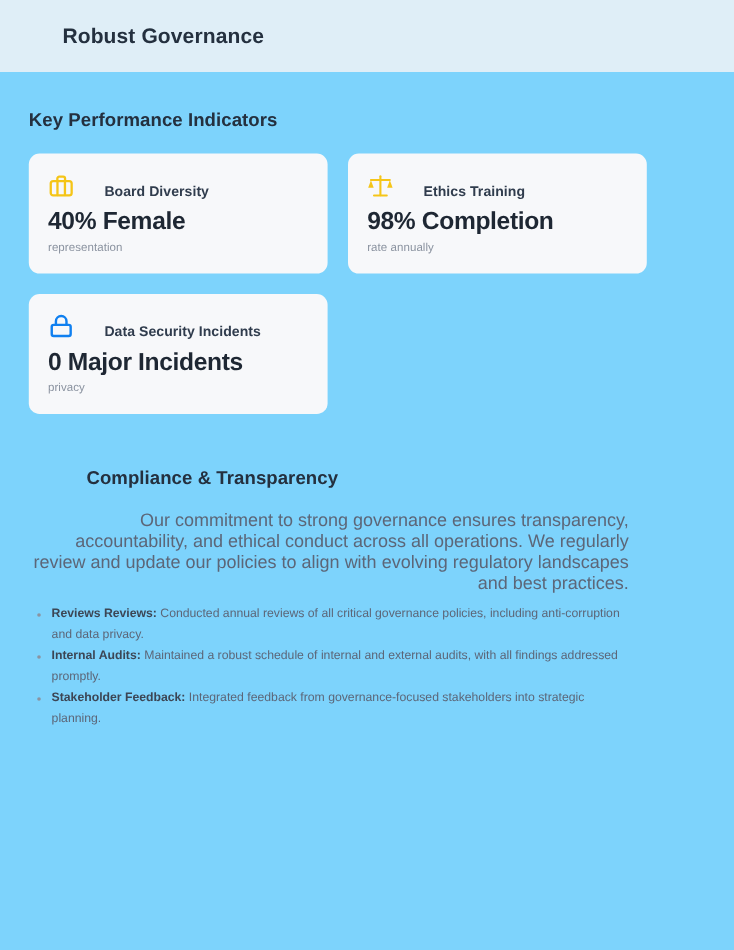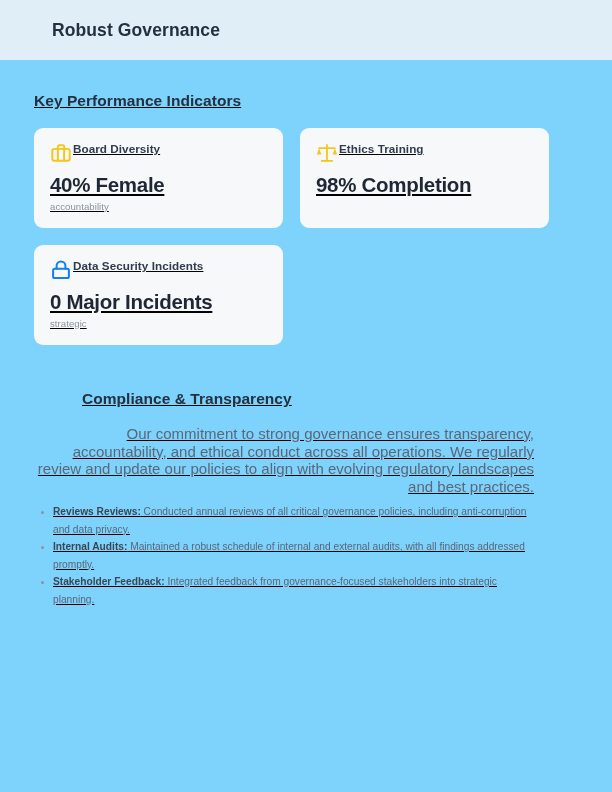--- a/index.html
+++ b/index.html
@@ -32,22 +32,21 @@
   .header-title {
     font-family: "Liberation Sans", sans-serif;
     font-size: 17.5px;
     font-weight: bold;
     color: #24303f;
     letter-spacing: 0.1px;
   }
 
   
   .content {
-    padding: 0 34px;
-    text-decoration: underline;
+    padding: 0 24px;
   }
 
   .section-title {
     font-family: "Liberation Sans", sans-serif;
     font-size: 15.5px;
     font-weight: bold;
     color: #24303f;
     letter-spacing: 0.05px;
   }
 
@@ -65,22 +64,22 @@
   .kpi-card {
     width: 249px;
     background: #f7f8fa;
     border-radius: 9px;
     padding: 14px 16px 16px 16px;
     min-height: 100px;
   }
 
   .kpi-head {
     display: flex;
-    align-items: flex-start;
-    gap: 1px;
+    align-items: flex-end;
+    gap: 25px;
     height: 24px;
   }
 
   .kpi-icon {
     width: 22px;
     height: 22px;
     display: inline-flex;
     align-items: center;
     justify-content: center;
     flex: 0 0 22px;
@@ -175,51 +174,52 @@
             <svg width="22" height="22" viewBox="0 0 24 24" fill="none" stroke="#f5c518" stroke-width="2.1" stroke-linecap="round" stroke-linejoin="round">
               <rect x="2.5" y="7.5" width="19" height="13" rx="2.2"></rect>
               <path d="M8.5 7.5V5.2a1.7 1.7 0 0 1 1.7-1.7h3.6a1.7 1.7 0 0 1 1.7 1.7v2.3"></path>
               <line x1="8.6" y1="7.8" x2="8.6" y2="20.2"></line>
               <line x1="15.4" y1="7.8" x2="15.4" y2="20.2"></line>
             </svg>
           </span>
           <span class="kpi-label">Board Diversity</span>
         </div>
         <div class="kpi-value">40% Female</div>
-        <div class="kpi-sub">accountability</div>
+        <div class="kpi-sub">representation</div>
       </div>
 
       <div class="kpi-card">
         <div class="kpi-head">
           <span class="kpi-icon">
             <svg width="22" height="22" viewBox="0 0 24 24" fill="none" stroke="#f5c518" stroke-width="1.9" stroke-linecap="round" stroke-linejoin="round">
               <line x1="12" y1="3.2" x2="12" y2="20.4"></line>
               <line x1="6.2" y1="20.6" x2="17.8" y2="20.6"></line>
               <line x1="3.4" y1="6.6" x2="20.6" y2="6.6"></line>
               <path d="M3.4 6.8 L0.9 13.6 h5 Z" fill="#f5c518" stroke="none"></path>
               <path d="M20.6 6.8 L18.1 13.6 h5 Z" fill="#f5c518" stroke="none"></path>
             </svg>
           </span>
           <span class="kpi-label">Ethics Training</span>
         </div>
         <div class="kpi-value">98% Completion</div>
+        <div class="kpi-sub">rate annually</div>
       </div>
 
       <div class="kpi-card">
         <div class="kpi-head">
           <span class="kpi-icon">
             <svg width="22" height="22" viewBox="0 0 24 24" fill="none" stroke="#1080f0" stroke-width="2.2" stroke-linecap="round" stroke-linejoin="round">
               <rect x="3.4" y="10.6" width="17.2" height="10.2" rx="1.8"></rect>
               <path d="M7.2 10.6V7.4a4.8 4.8 0 0 1 9.6 0v3.2"></path>
             </svg>
           </span>
           <span class="kpi-label">Data Security Incidents</span>
         </div>
         <div class="kpi-value">0 Major Incidents</div>
-        <div class="kpi-sub">strategic</div>
+        <div class="kpi-sub">privacy</div>
       </div>
 
     </div>
 
     <div class="section-title compliance-title">Compliance &amp; Transparency</div>
 
     <p class="body-text">Our commitment to strong governance ensures transparency, accountability, and ethical conduct across all operations. We regularly review and update our policies to align with evolving regulatory landscapes and best practices.</p>
 
     <ul class="bullet-list">
       <li class="bullet-item">

